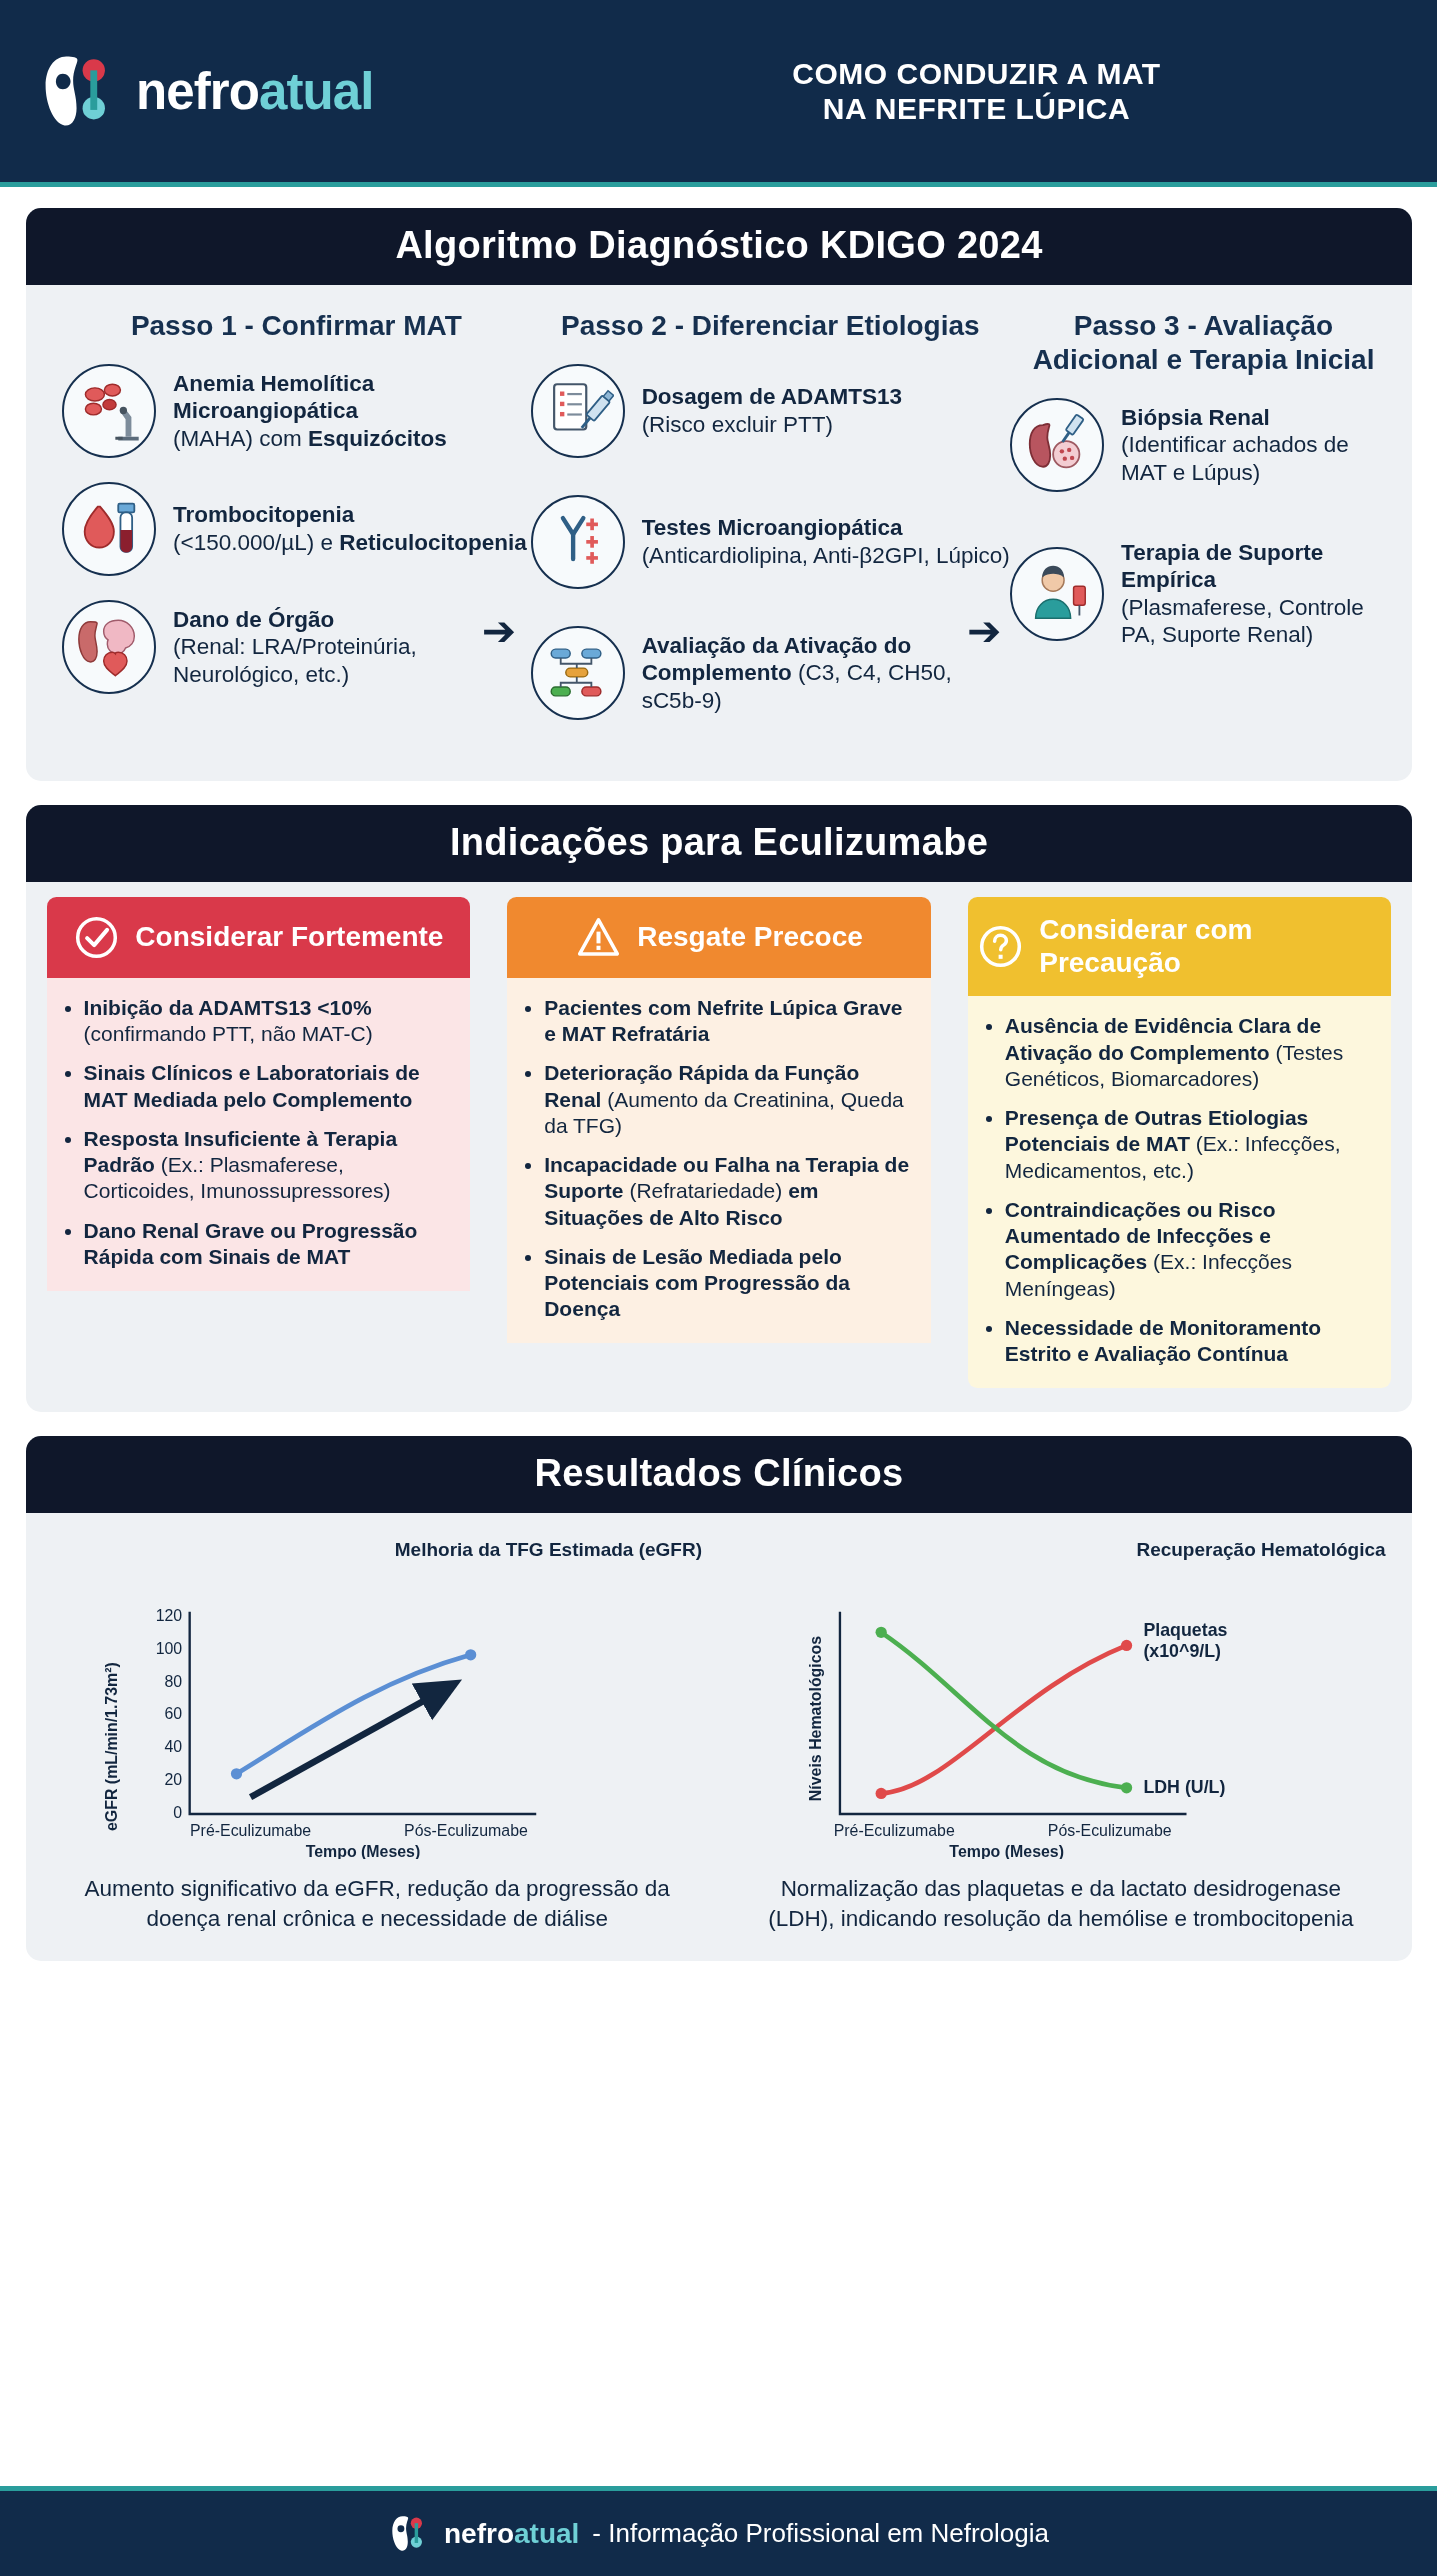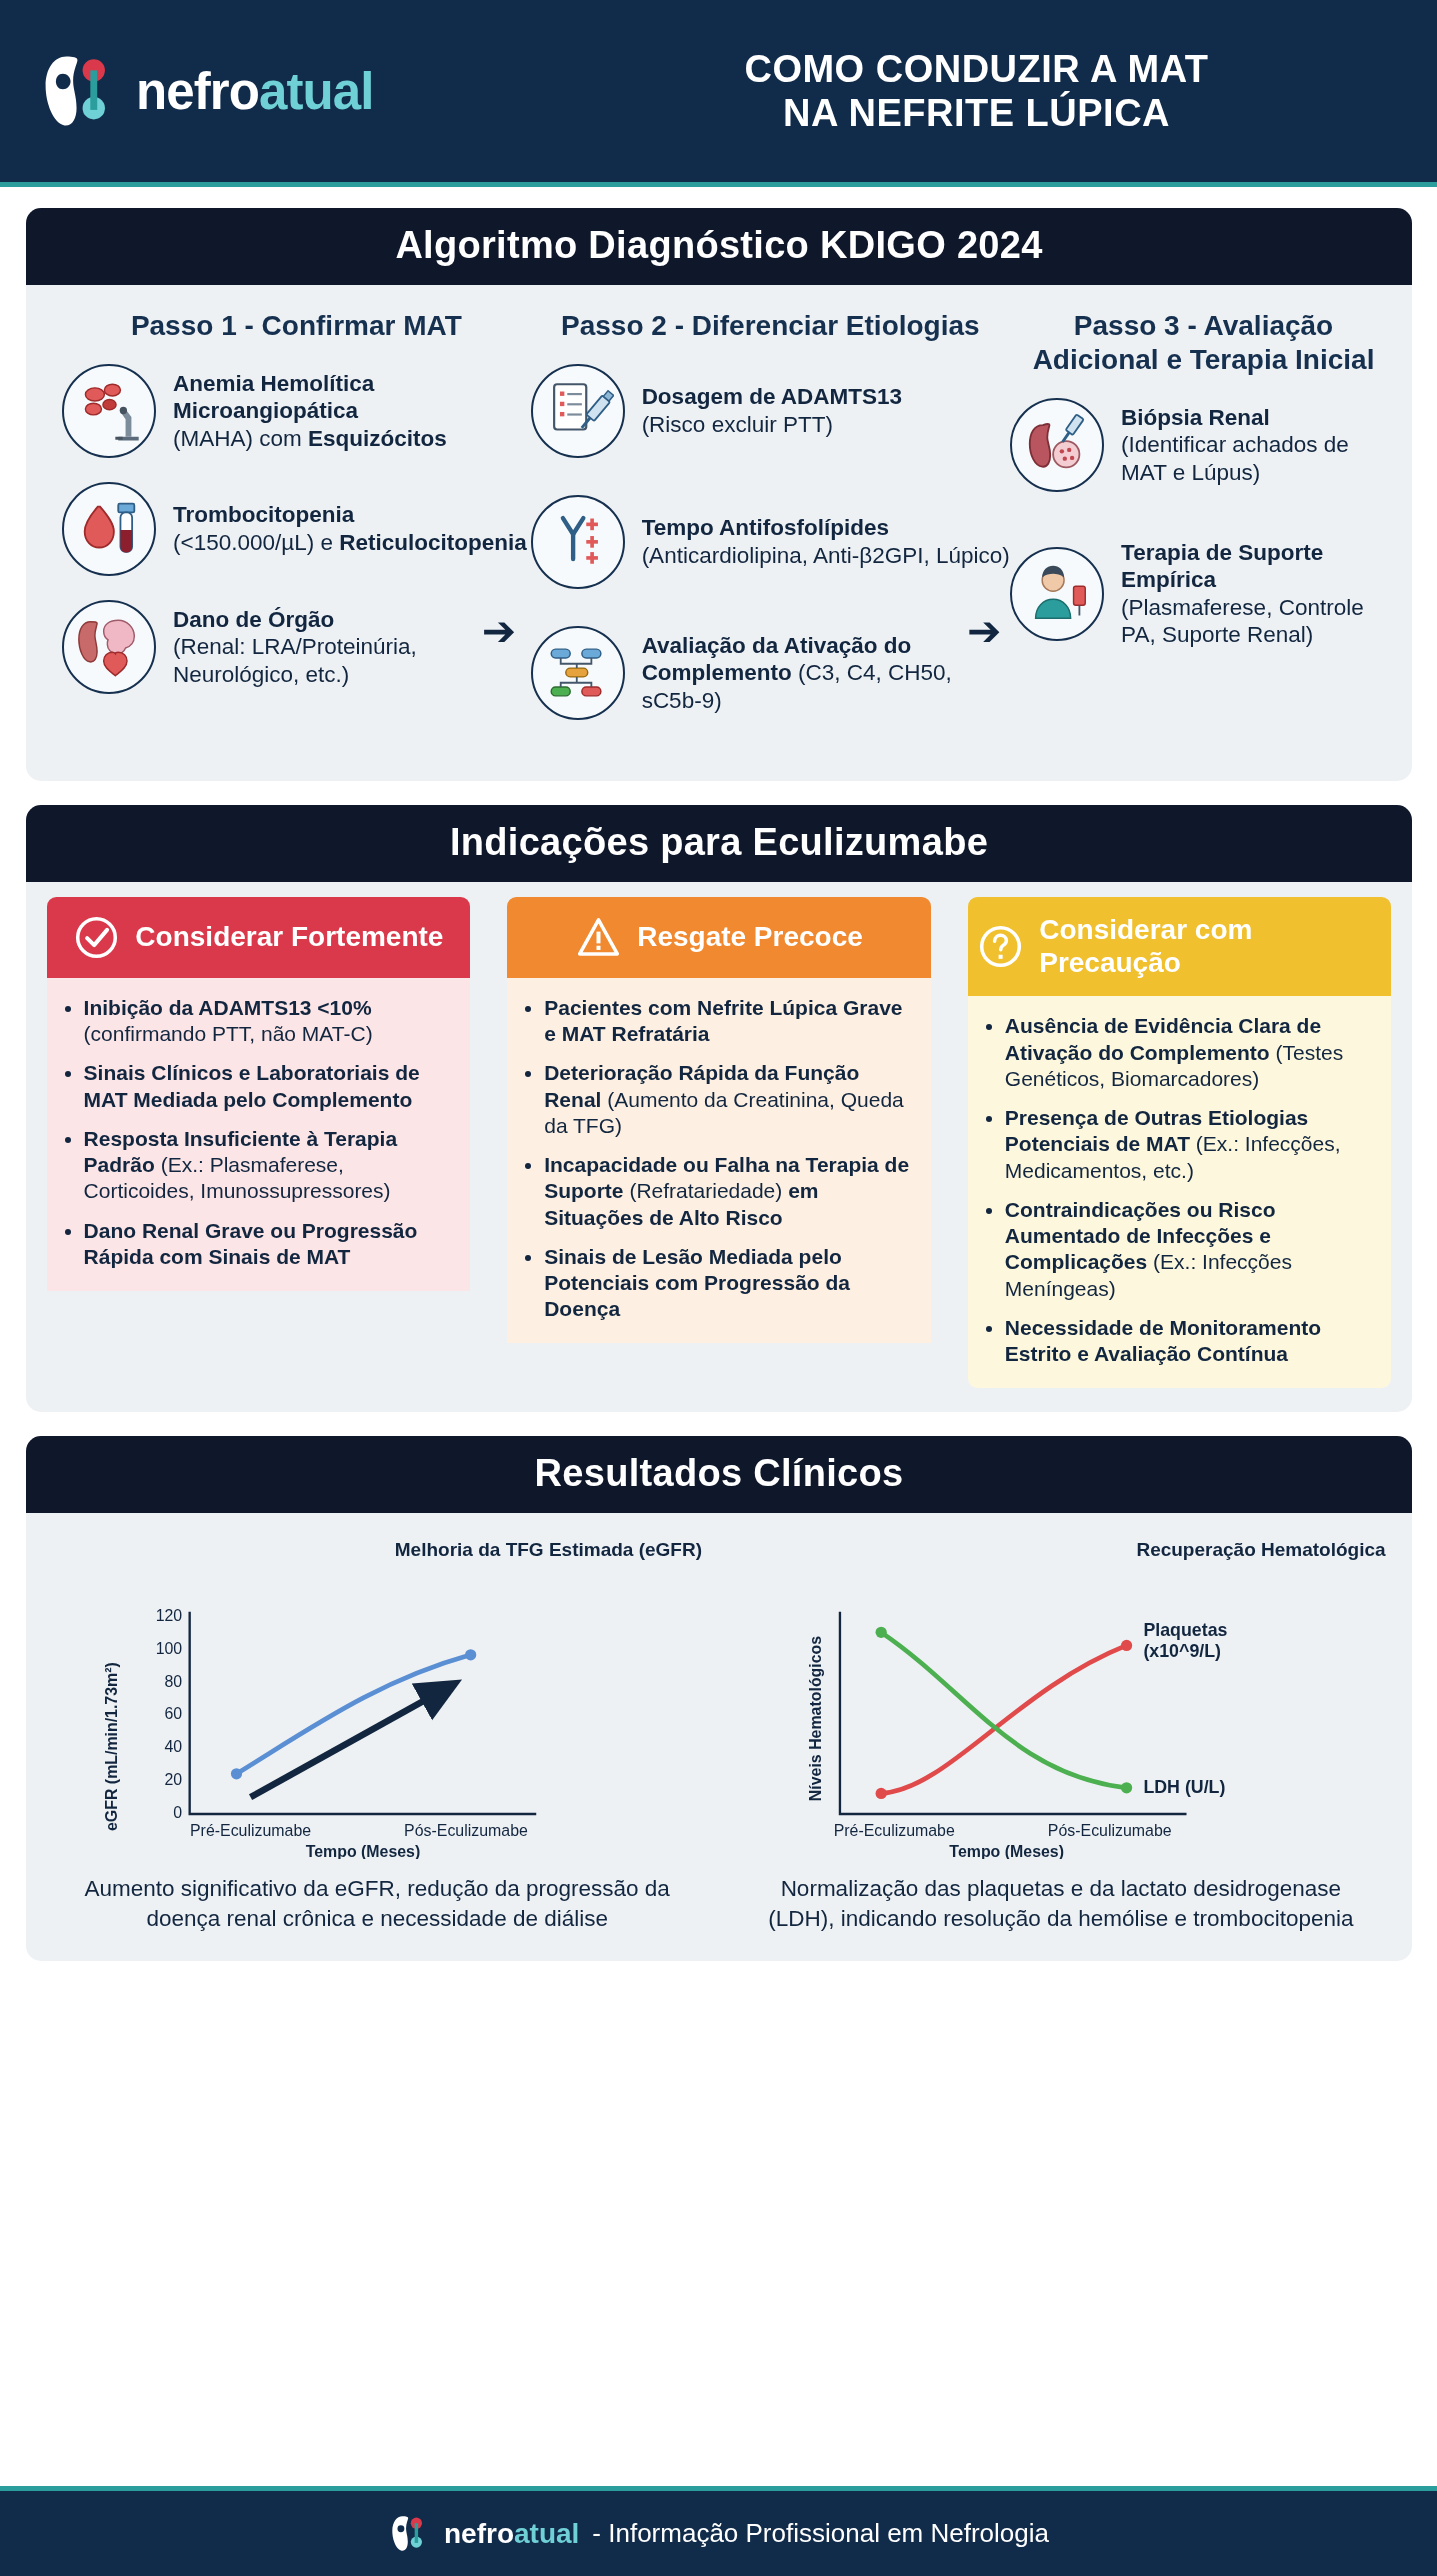--- a/index.html
+++ b/index.html
@@ -25,21 +25,21 @@
   }
   .brand { display:flex; align-items:center; gap:13px; width: 543px; flex: none; }
   .brand-logo { width: 86px; height: 86px; flex:none; }
   .brand-text { font-size: 51px; font-weight: bold; letter-spacing: -0.9px; }
   .brand-text .nefro { color:#ffffff; }
   .brand-text .atual { color:#6fd0d6; }
   .header-title {
     flex: 1;
     text-align: center;
     color: #ffffff;
-    font-size: 38px;
+    font-size: 30px;
     font-weight: bold;
     line-height: 1.17;
     letter-spacing: 0.5px;
     padding-right: 28px;
   }
 
   
   .page { padding: 20.6px 26px 0 26px; }
 
   .section {
@@ -265,21 +265,21 @@
                 <rect x="62" y="24" width="16" height="5"></rect>
                   <rect x="67.5" y="18.5" width="5" height="16"></rect>
                 <rect x="62" y="48" width="16" height="5"></rect>
                   <rect x="67.5" y="42.5" width="5" height="16"></rect>
                 <rect x="62" y="70" width="16" height="5"></rect>
                   <rect x="67.5" y="64.5" width="5" height="16"></rect>
               </g>
             </svg>
           </div>
           <div class="item-text">
-            <b>Tempo Antifosfolípides</b><br>
+            <b>Testes Microangiopática</b><br>
             <span>(Anticardiolipina, Anti-β2GPI, Lúpico)</span>
           </div>
         </div>
 
         <div class="item">
           <div class="item-badge">
             <svg viewBox="0 0 100 100">
               <rect x="14" y="18" width="26" height="12" rx="6" fill="#6aa9d8" stroke="#2f5f86" stroke-width="2"></rect>
               <rect x="56" y="18" width="26" height="12" rx="6" fill="#6aa9d8" stroke="#2f5f86" stroke-width="2"></rect>
               <rect x="34" y="44" width="30" height="12" rx="6" fill="#e6a23c" stroke="#9a6a12" stroke-width="2"></rect>

